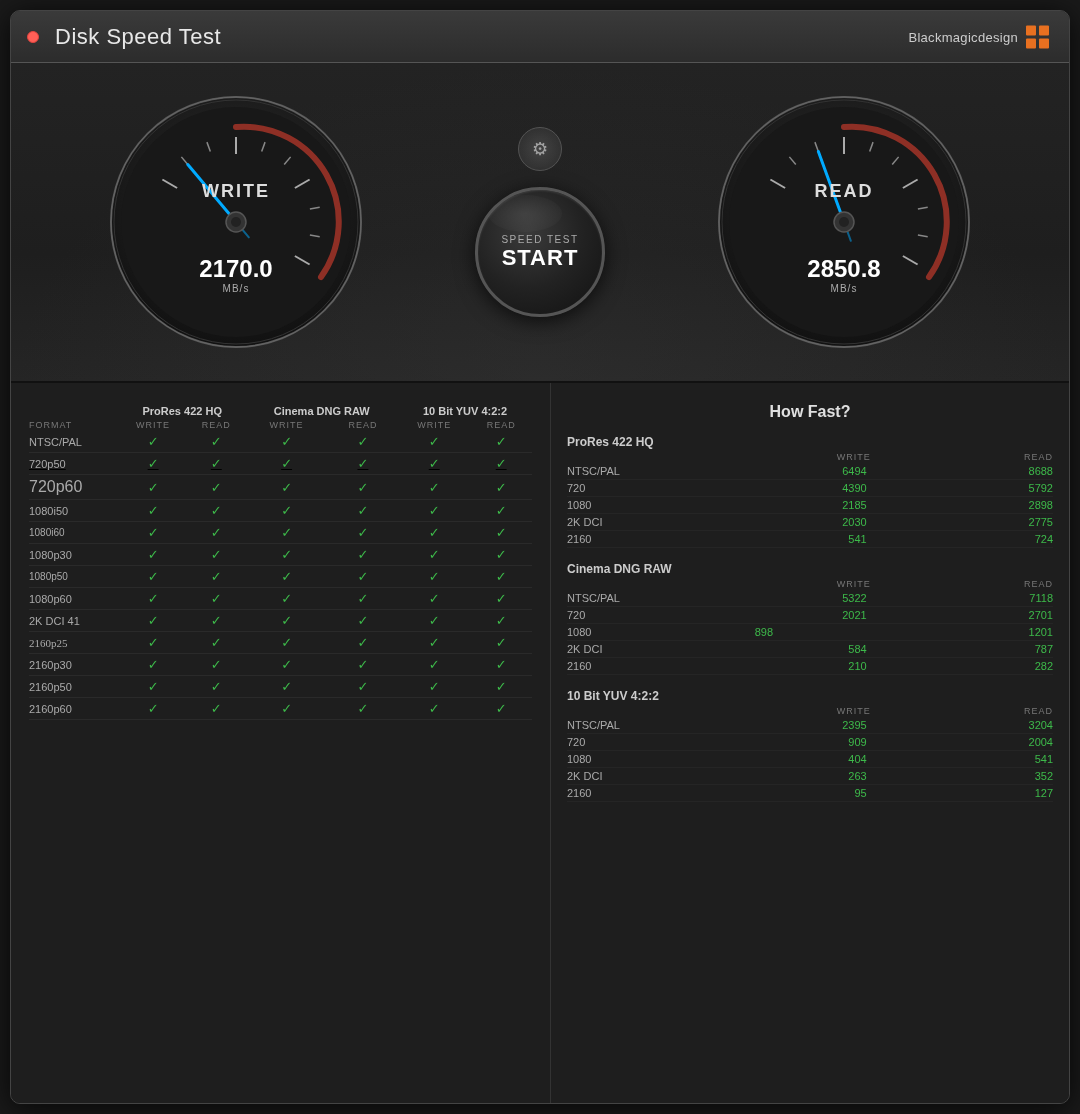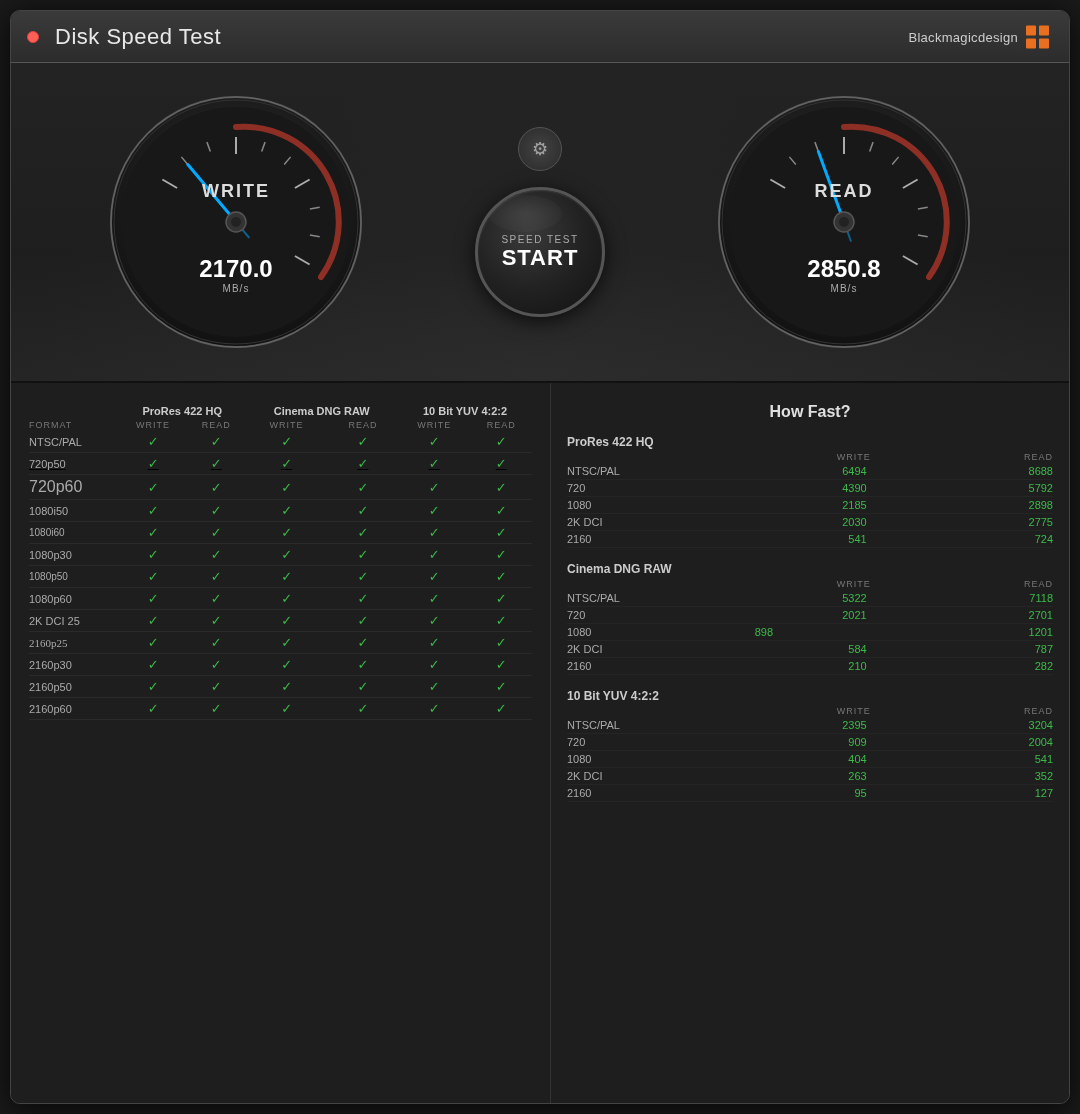--- a/index.html
+++ b/index.html
@@ -391,21 +391,21 @@
             <tr style="border-bottom: 1px solid rgb(42, 42, 42);">
               <td style="color: rgb(170, 170, 170); font-size: 11px; padding: 3px 0px; margin-left: 42px;">1080p60</td>
               <td style="text-align: center; font-size: 13px; padding: 3px 0px; color: rgb(61, 185, 74);">✓</td>
               <td style="text-align: center; font-size: 13px; padding: 3px 0px; color: rgb(61, 185, 74);">✓</td>
               <td style="text-align: center; font-size: 13px; padding: 3px 0px; color: rgb(61, 185, 74);">✓</td>
               <td style="text-align: center; font-size: 13px; padding: 3px 0px; color: rgb(61, 185, 74);">✓</td>
               <td style="text-align: center; font-size: 13px; padding: 3px 0px; color: rgb(61, 185, 74);">✓</td>
               <td style="text-align: center; font-size: 13px; padding: 3px 0px; color: rgb(61, 185, 74);">✓</td>
             </tr>
             <tr style="border-bottom: 1px solid rgb(42, 42, 42);">
-              <td style="color: rgb(170, 170, 170); font-size: 11px; padding: 3px 0px;">2K DCI 25</td>
+              <td style="color: rgb(170, 170, 170); font-size: 11px; padding: 3px 0px;">2K DCI 41</td>
               <td style="text-align: center; font-size: 13px; padding: 3px 0px; color: rgb(61, 185, 74);">✓</td>
               <td style="text-align: center; font-size: 13px; padding: 3px 0px; color: rgb(61, 185, 74);">✓</td>
               <td style="text-align: center; font-size: 13px; padding: 3px 0px; color: rgb(61, 185, 74);">✓</td>
               <td style="text-align: center; font-size: 13px; padding: 3px 0px; color: rgb(61, 185, 74);">✓</td>
               <td style="text-align: center; font-size: 13px; padding: 3px 0px; color: rgb(61, 185, 74);">✓</td>
               <td style="text-align: center; font-size: 13px; padding: 3px 0px; color: rgb(61, 185, 74);">✓</td>
             </tr>
             <tr style="border-bottom: 1px solid rgb(42, 42, 42);">
               <td style="color: rgb(170, 170, 170); font-size: 11px; padding: 3px 0px; font-family: Liberation Serif, serif;">2160p25</td>
               <td style="text-align: center; font-size: 13px; padding: 3px 0px; color: rgb(61, 185, 74);">✓</td>

